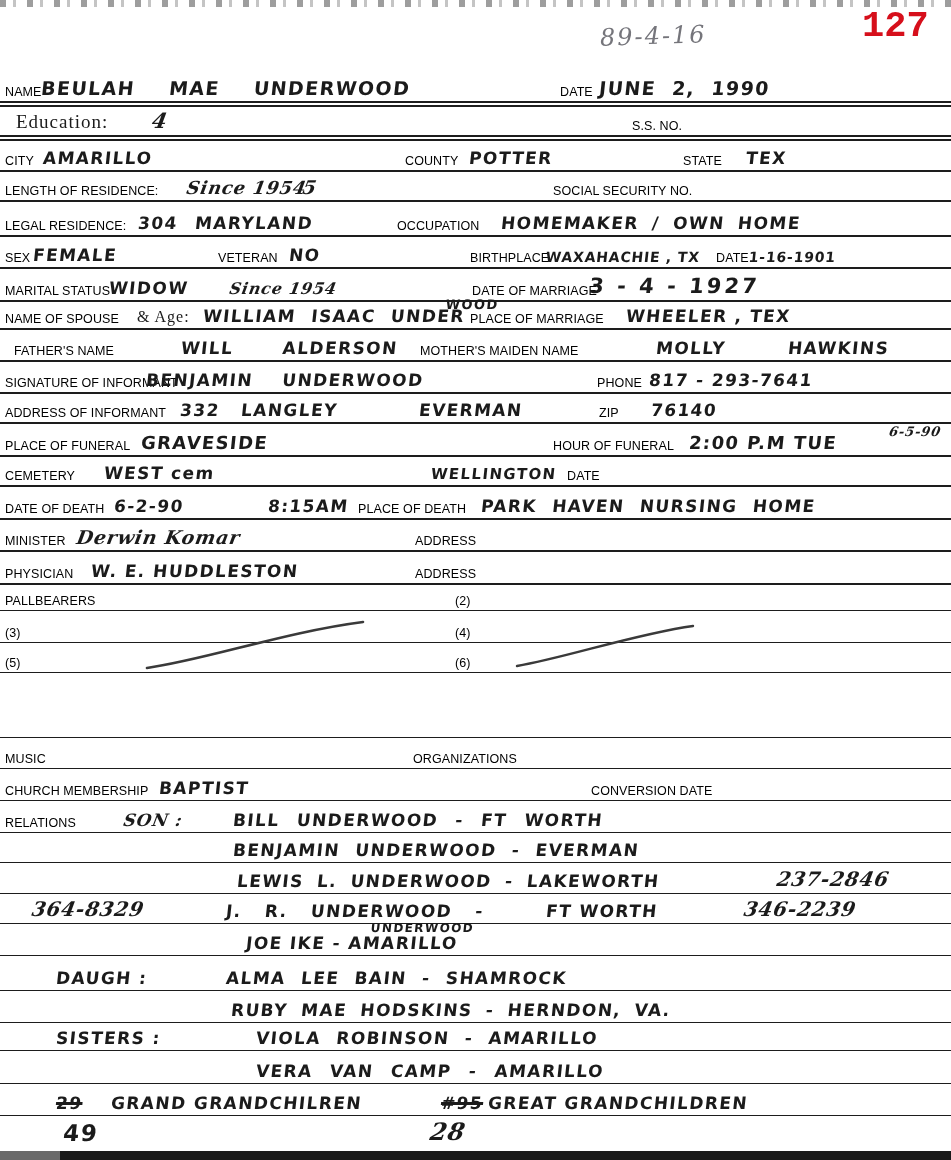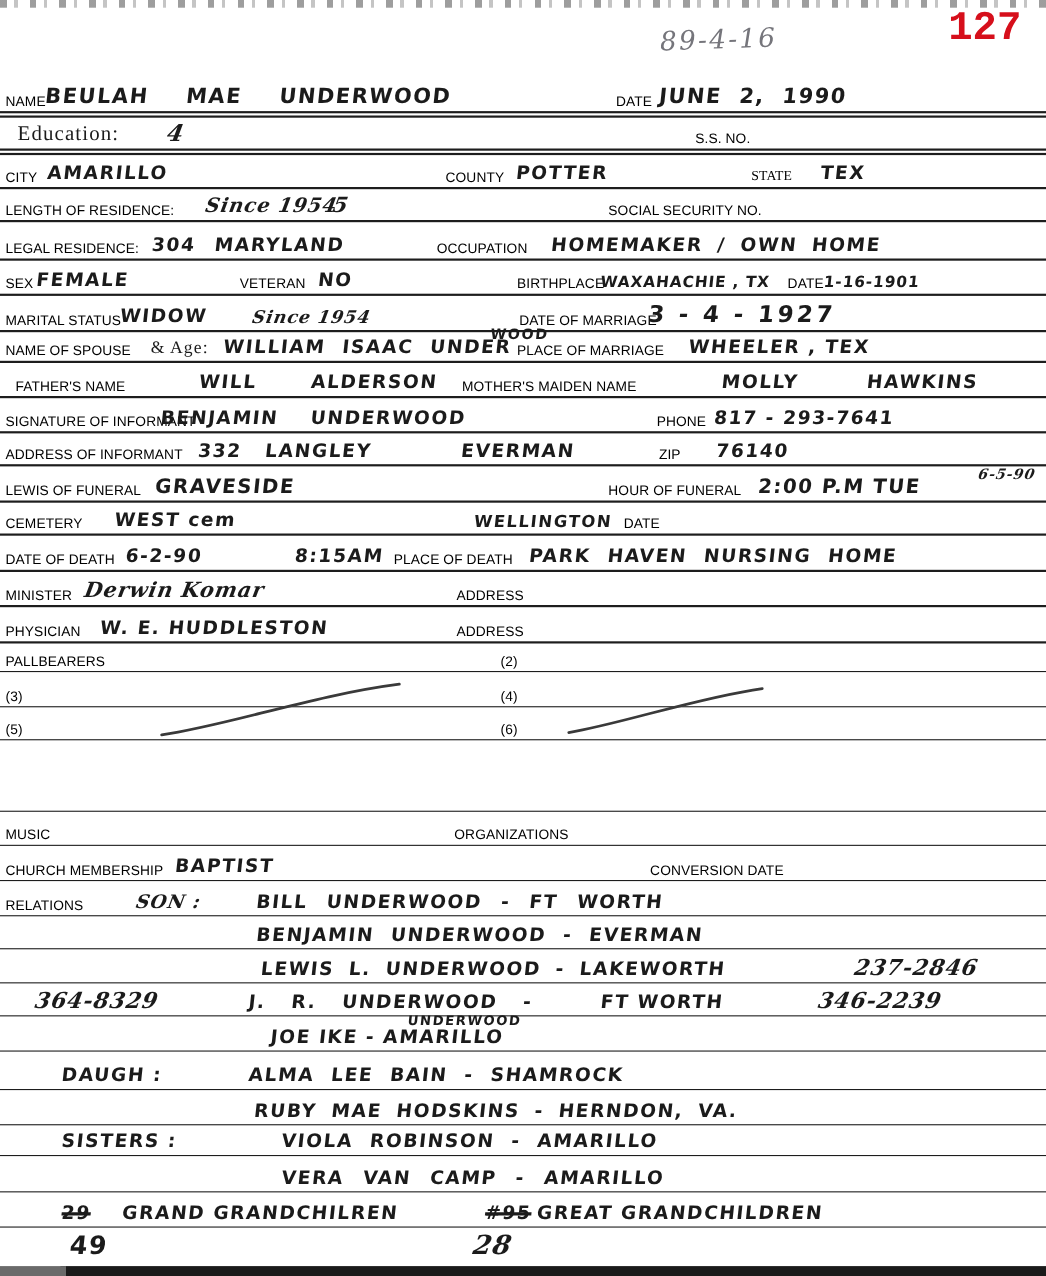--- a/index.html
+++ b/index.html
@@ -66,21 +66,21 @@
     <span class="f lbl-type" style="left:16px;">Education:</span>
     <span class="f cur big" style="left:150px;">4</span>
     <span class="f lbl" style="left:632px;">S.S. NO.</span>
   </div>
 
   <div class="row" style="top:138px;height:32px;">
     <span class="f lbl" style="left:5px;">CITY</span>
     <span class="f hw" style="left:42px;">AMARILLO</span>
     <span class="f lbl" style="left:405px;">COUNTY</span>
     <span class="f hw" style="left:468px;">POTTER</span>
-    <span class="f lbl" style="left:683px;font-family:Liberation Serif, serif;">STATE</span>
+    <span class="f lbl" style="left:683px;">STATE</span>
     <span class="f hw" style="left:745px;">TEX</span>
   </div>
 
   <div class="row" style="top:168px;height:32px;">
     <span class="f lbl" style="left:5px;">LENGTH OF RESIDENCE:</span>
     <span class="f cur" style="left:185px;font-size:18px;">Since 1954</span>
     <span class="f cur" style="left:301px;font-size:19px;">5</span>
     <span class="f lbl" style="left:505px;margin-left:48px;">SOCIAL SECURITY NO.</span>
   </div>
 
@@ -135,21 +135,21 @@
 
   <div class="row" style="top:390px;height:32px;">
     <span class="f lbl" style="left:5px;">ADDRESS OF INFORMANT</span>
     <span class="f hw" style="left:179px;word-spacing:14px;">332 LANGLEY</span>
     <span class="f hw" style="left:418px;">EVERMAN</span>
     <span class="f lbl" style="left:599px;">ZIP</span>
     <span class="f hw" style="left:650px;">76140</span>
   </div>
 
   <div class="row" style="top:423px;height:32px;">
-    <span class="f lbl" style="left:5px;">LEWIS OF FUNERAL</span>
+    <span class="f lbl" style="left:5px;">PLACE OF FUNERAL</span>
     <span class="f hw" style="left:140px;font-size:18px;">GRAVESIDE</span>
     <span class="f lbl" style="left:553px;">HOUR OF FUNERAL</span>
     <span class="f hw" style="left:688px;font-size:18px;">2:00 P.M TUE</span>
     <span class="f cur sup" style="left:888px;">6-5-90</span>
   </div>
 
   <div class="row" style="top:453px;height:32px;padding-left:43px;">
     <span class="f lbl" style="left:5px;">CEMETERY</span>
     <span class="f hw" style="left:103px;">WEST cem</span>
     <span class="f hw" style="left:430px;font-size:15px;">WELLINGTON</span>

